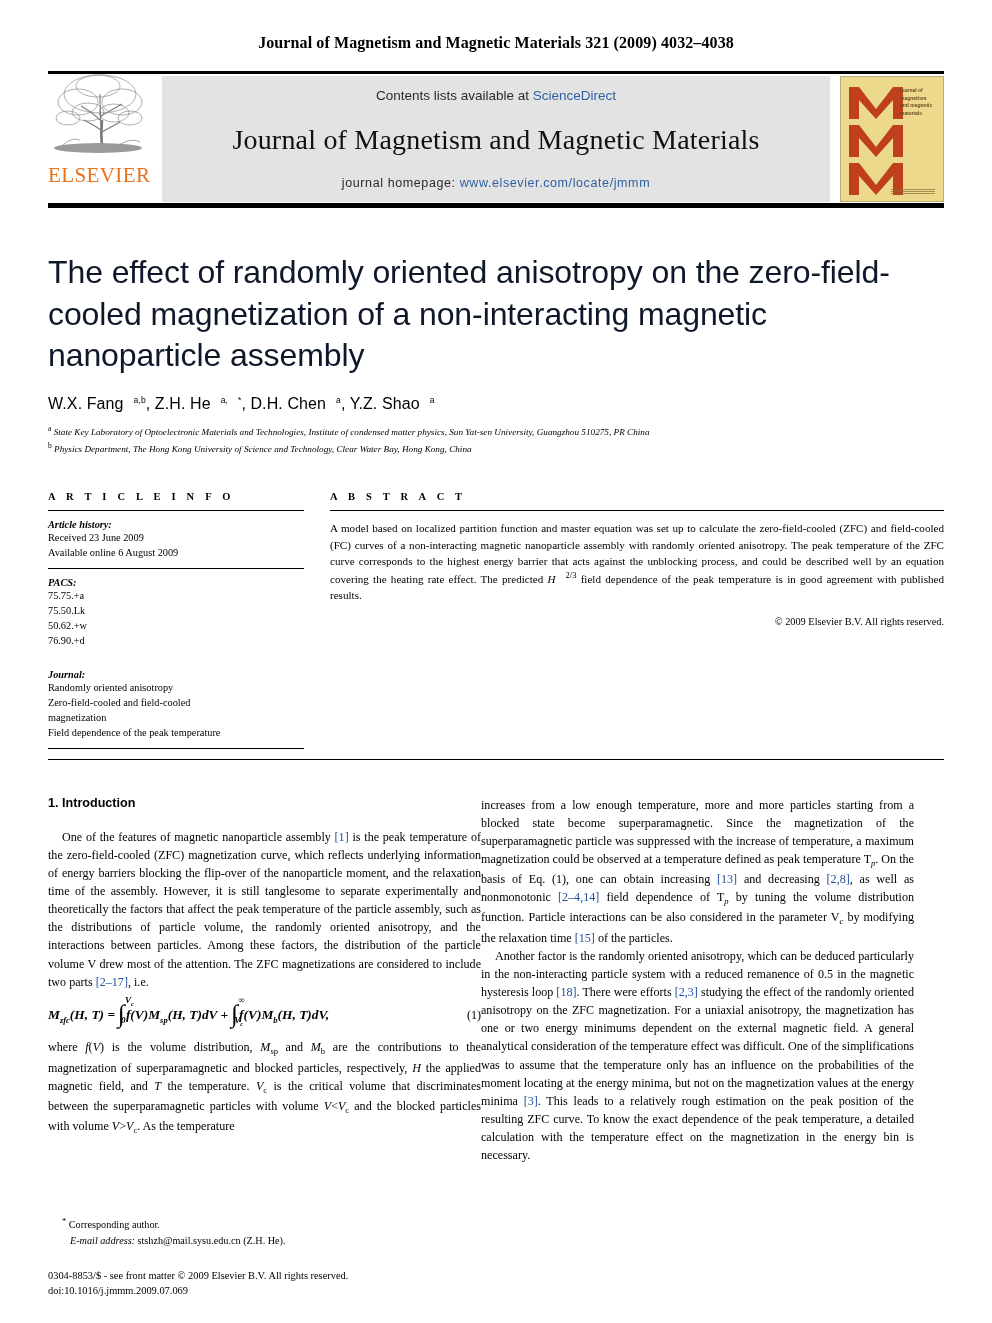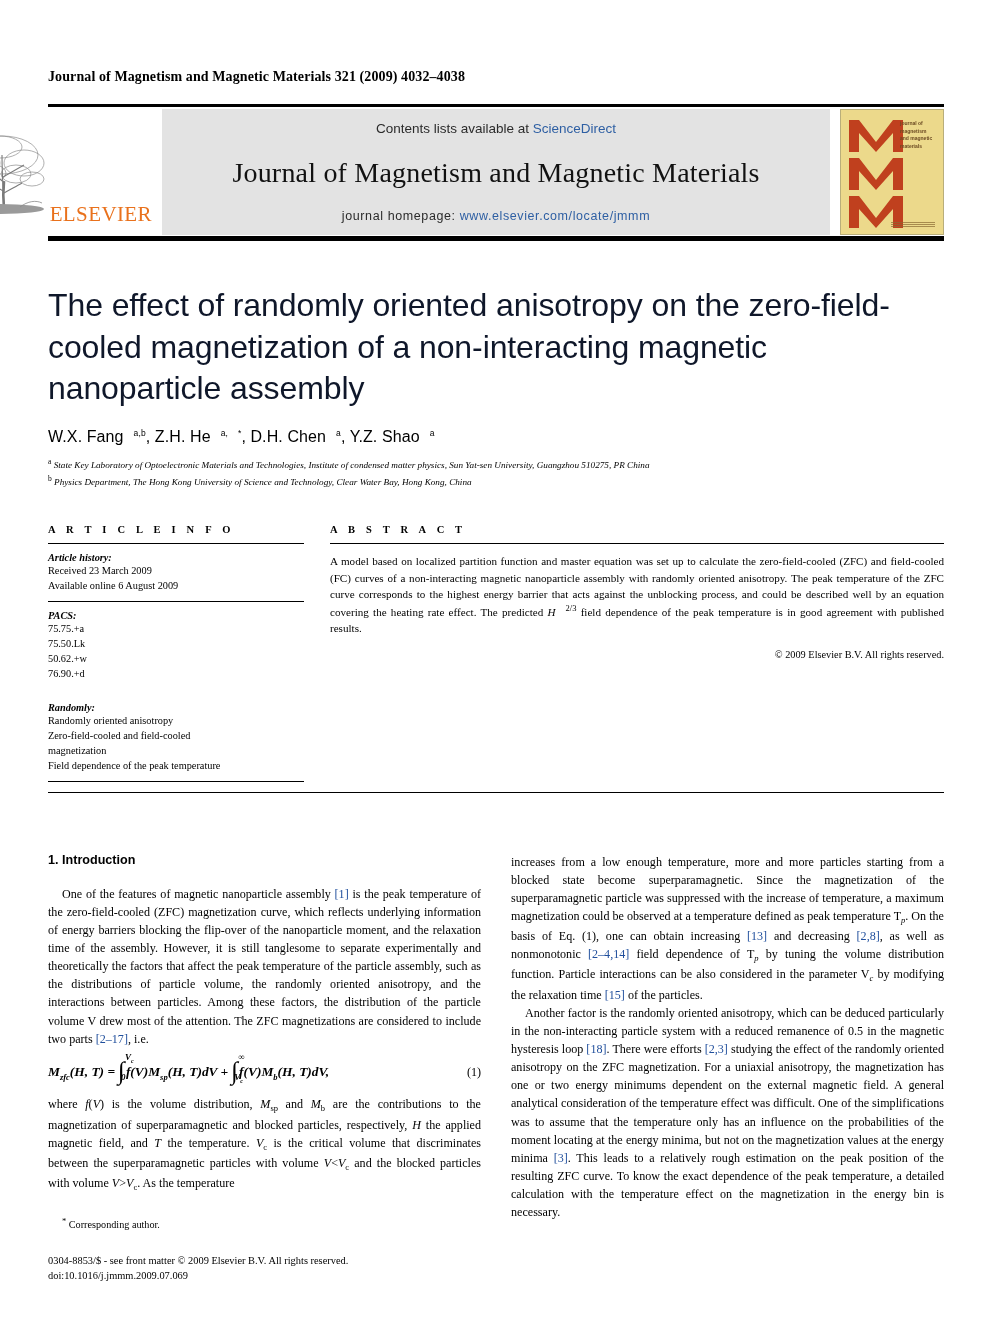--- a/index.html
+++ b/index.html
@@ -18,47 +18,47 @@
   .page {
     position: relative;
     width: 992px;
     height: 1323px;
     box-sizing: border-box;
     padding: 0 48px;
   }
 
   
   .running-head {
-    text-align: left;
-    font-family: "Liberation Serif", serif;
-    font-size: 14px;
+    text-align: center;
+    font-family: "Liberation Serif", serif;
+    font-size: 16px;
     font-weight: bold;
     letter-spacing: 0.1px;
-    padding-top: 69px;
+    padding-top: 34px;
   }
 
   
   .masthead-rule-top {
     border-top: 3px solid #000;
     margin-top: 19px;
   }
   .masthead {
     display: flex;
     align-items: stretch;
     height: 126px;
     margin-top: 2px;
   }
   .elsevier-logo {
     width: 104px;
     flex: 0 0 104px;
     display: flex;
-    flex-direction: row;
+    flex-direction: column;
     justify-content: flex-end;
-    align-items: flex-end;
-    padding-bottom: 10px;
+    align-items: flex-start;
+    padding-bottom: 16px;
   }
   .tree-box {
     width: 100px;
     height: 96px;
     position: relative;
   }
   .elsevier-word {
     font-family: "Liberation Serif", serif;
     font-size: 21px;
     letter-spacing: 0.4px;
@@ -224,22 +224,21 @@
     margin-top: 13px;
   }
 
   
   .body-rule {
     border-top: 1px solid #000;
     margin-top: 10px;
   }
   .body {
     display: flex;
-    margin-top: 60px;
-    column-gap: 30px;
+    margin-top: 36px;
   }
   .col {
     width: 433px;
     flex: 0 0 433px;
     position: relative;
   }
   .h1 {
     font-family: "Liberation Sans", sans-serif;
     font-size: 12.6px;
     font-weight: bold;
@@ -412,33 +411,33 @@
     <div><sup>b</sup> <span>Physics Department, The Hong Kong University of Science and Technology, Clear Water Bay, Hong Kong, China</span></div>
   </div>
 
   <div class="infoblock">
 
     <div class="col-info">
       <div class="sec-head">A R T I C L E   I N F O</div>
       <div class="rule"></div>
 
       <div class="info-sub">Article history:</div>
-      <div class="info-line">Received 23 March 2009</div>
+      <div class="info-line">Received 23 June 2009</div>
       <div class="info-line">Available online 6 August 2009</div>
       <div class="thin-rule"></div>
 
       <div class="info-sub">PACS:</div>
       <div class="info-line">75.75.+a</div>
       <div class="info-line">75.50.Lk</div>
       <div class="info-line">50.62.+w</div>
       <div class="info-line">76.90.+d</div>
 
       <div class="info-gap"></div>
 
-      <div class="info-sub">Randomly:</div>
+      <div class="info-sub">Journal:</div>
       <div class="info-line">Randomly oriented anisotropy</div>
       <div class="info-line">Zero-field-cooled and field-cooled</div>
       <div class="info-line">magnetization</div>
       <div class="info-line">Field dependence of the peak temperature</div>
       <div class="thin-rule"></div>
     </div>
 
     <div class="col-abs">
       <div class="sec-head">A B S T R A C T</div>
       <div class="rule"></div>
@@ -469,19 +468,20 @@
     <div class="col">
       <p class="body-p cont"><span>increases from a low enough temperature, more and more particles starting from a blocked state become superparamagnetic. Since the magnetization of the superparamagnetic particle was suppressed with the increase of temperature, a maximum magnetization could be observed at a temperature defined as peak temperature T</span><sub class="sm"><i>p</i></sub><span>. On the basis of Eq. (1), one can obtain increasing </span><span class="ref">[13]</span><span> and decreasing </span><span class="ref">[2,8]</span><span>, as well as nonmonotonic </span><span class="ref">[2–4,14]</span><span> field dependence of T</span><sub class="sm"><i>p</i></sub><span> by tuning the volume distribution function. Particle interactions can be also considered in the parameter V</span><sub class="sm"><i>c</i></sub><span> by modifying the relaxation time </span><span class="ref">[15]</span><span> of the particles.</span></p>
 
       <p class="body-p"><span>Another factor is the randomly oriented anisotropy, which can be deduced particularly in the non-interacting particle system with a reduced remanence of 0.5 in the magnetic hysteresis loop </span><span class="ref">[18]</span><span>. There were efforts </span><span class="ref">[2,3]</span><span> studying the effect of the randomly oriented anisotropy on the ZFC magnetization. For a uniaxial anisotropy, the magnetization has one or two energy minimums dependent on the external magnetic field. A general analytical consideration of the temperature effect was difficult. One of the simplifications was to assume that the temperature only has an influence on the probabilities of the moment locating at the energy minima, but not on the magnetization values at the energy minima </span><span class="ref">[3]</span><span>. This leads to a relatively rough estimation on the peak position of the resulting ZFC curve. To know the exact dependence of the peak temperature, a detailed calculation with the temperature effect on the magnetization in the energy bin is necessary.</span></p>
     </div>
   </div>
 
   <div class="footnote-zone">
     <div class="fn-rule"></div>
     <div class="fn-line"><sup>*</sup> <span>Corresponding author.</span></div>
+    <div class="fn-line" style="padding-left:22px"><span class="ital">E-mail address:</span><span> stshzh@mail.sysu.edu.cn (Z.H. He).</span></div>
     <div class="imprint">
       <div>0304-8853/$ - see front matter © 2009 Elsevier B.V. All rights reserved.</div>
       <div>doi:10.1016/j.jmmm.2009.07.069</div>
     </div>
   </div>
 
 </div>
 
 </body></html>

